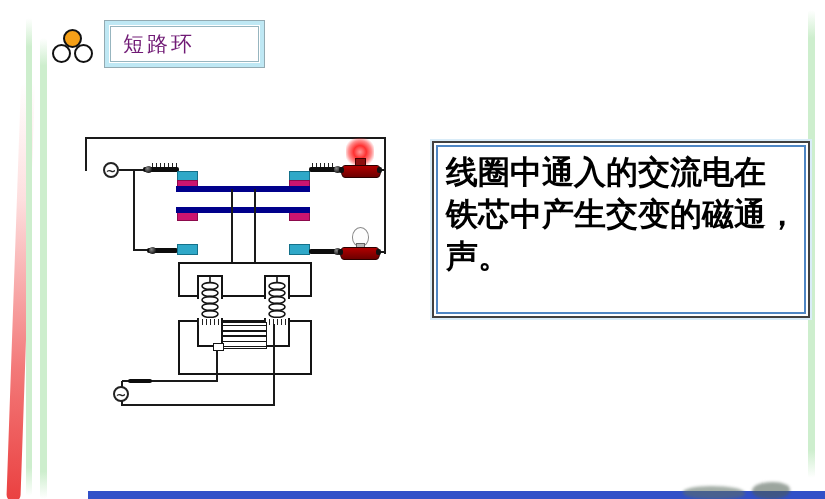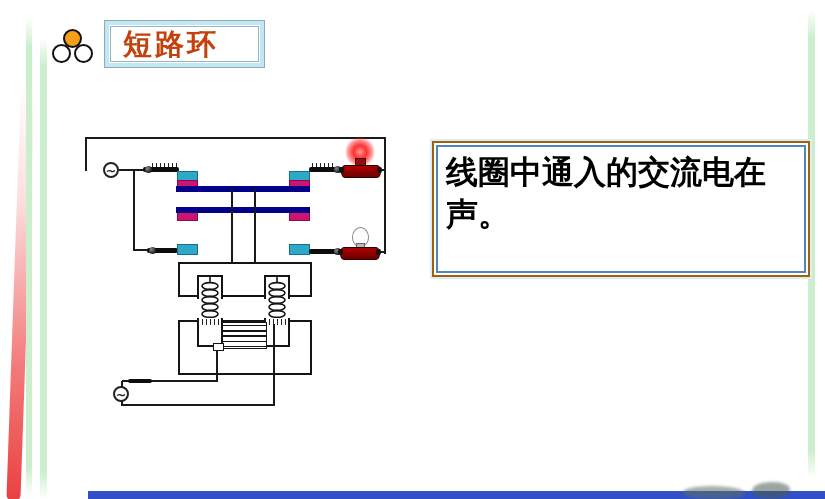--- a/index.html
+++ b/index.html
@@ -21,23 +21,23 @@
   .tree{filter:blur(1.5px);opacity:.55;}
   .t1{left:683px;top:486px;width:62px;height:13px;background:#5d6f62;border-radius:50% 60% 40% 50%;}
   .t2{left:752px;top:482px;width:38px;height:17px;background:#4c5c50;border-radius:55% 45% 50% 50%;}
   
   .icon-circle{width:19px;height:19px;border:2px solid #111;border-radius:50%;background:#fff;box-sizing:border-box;}
   .icon-orange{background:#f5a018;}
   .title-frame{left:104px;top:20px;width:161px;height:48px;border:1px solid #93aab2;
      background:#bfe8f4;padding:5px;box-sizing:border-box;}
   .title-inner{width:100%;height:100%;background:#fff;border:1px solid #97b5bf;outline:1px solid #fff;
      box-sizing:border-box;display:flex;align-items:center;padding-left:12px;}
-  .title-text{font-size:29px;font-weight:700;color:#c2410c;letter-spacing:3px;line-height:1;}
+  .title-text{font-size:21px;font-weight:400;color:#701a75;letter-spacing:3px;line-height:1;}
   
-  .exp-frame{left:432px;top:141px;width:378px;height:136px;border:2px solid #a16207;
+  .exp-frame{left:432px;top:141px;width:378px;height:177px;border:2px solid #404040;
      box-shadow:0 0 0 2px #d9ecf8;box-sizing:border-box;background:#fff;}
   .exp-inner{position:absolute;inset:2px;border:2px solid #4e86c4;box-sizing:border-box;
      padding:4px 8px;}
   .exp-line{font-size:32px;line-height:42px;font-weight:600;color:#000;white-space:nowrap;}
   
   .w{background:#1a1a1a;}                      
   .tw{background:#0d0d0d;border-radius:2px;}   
   .hatch{background:repeating-linear-gradient(90deg,#222 0 1.2px,transparent 1.2px 4px);}
   .screw{width:7px;height:7px;border-radius:50%;background:radial-gradient(circle at 35% 35%,#888,#1c1c1c 70%);}
   .cyan{background:#2fa8c8;border:1px solid #14718a;box-sizing:border-box;}
@@ -169,19 +169,20 @@
   <div class="abs w" style="left:121px;top:381px;width:2px;height:6px;"></div>
   <div class="abs src" style="left:113px;top:386px;">~</div>
   <div class="abs w" style="left:121px;top:401px;width:2px;height:5px;"></div>
   <div class="abs w" style="left:121px;top:404px;width:154px;height:2px;"></div>
   <div class="abs w" style="left:273px;top:324px;width:2px;height:82px;"></div>
 </div>
 
 <div class="abs exp-frame">
   <div class="exp-inner">
     <div class="exp-line">线圈中通入的交流电在</div>
+    <div class="exp-line">铁芯中产生交变的磁通，</div>
     <div class="exp-line">声。</div>
   </div>
 </div>
 
 <div class="abs bottom-bar"></div>
 <div class="abs tree t1"></div>
 <div class="abs tree t2"></div>
 
 </body></html>

